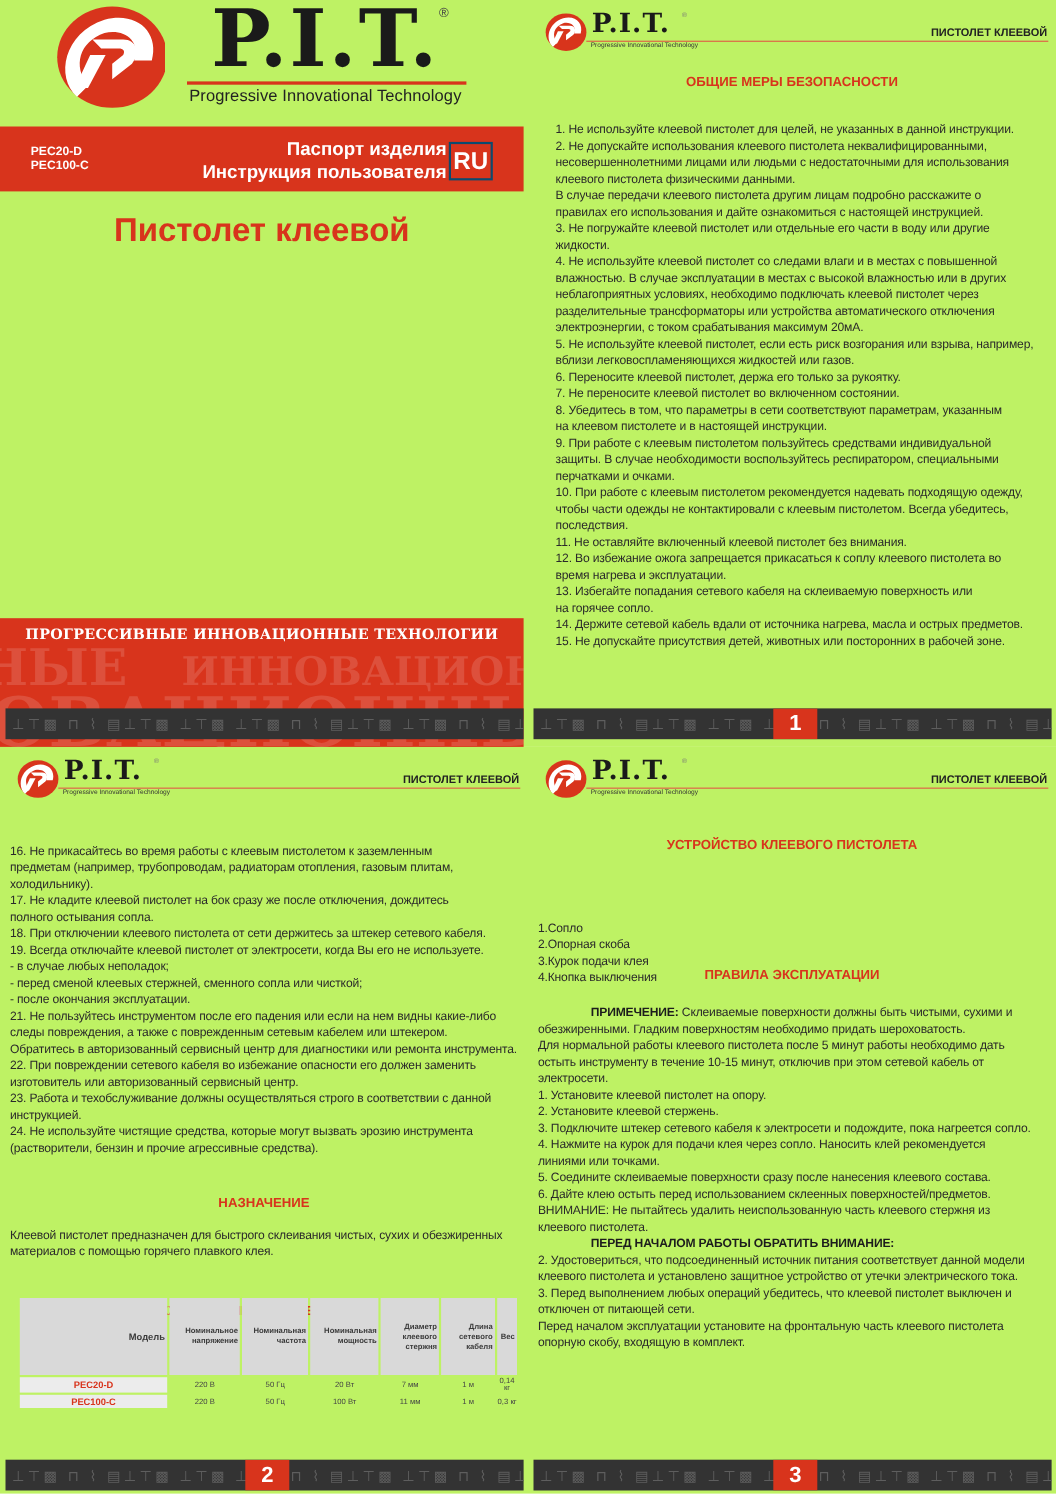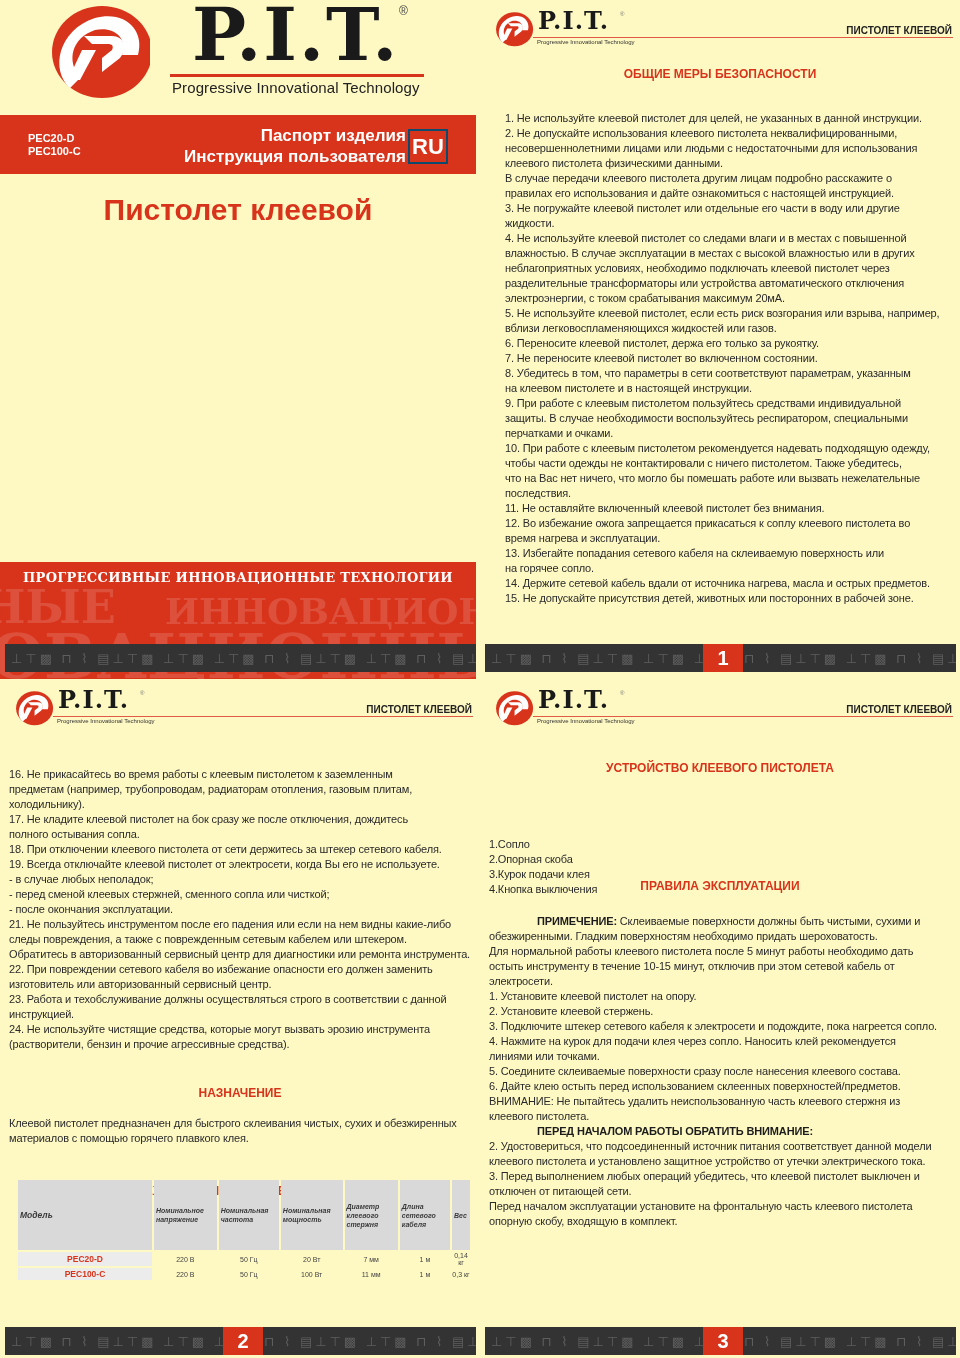--- a/index.html
+++ b/index.html
@@ -1,19 +1,19 @@
 <!DOCTYPE html>
 <html><head>
 <meta charset="utf-8">
 <style>
   * { box-sizing: border-box; margin: 0; padding: 0; }
   html, body { width: 960px; height: 1358px; background: #ffffff; overflow: hidden; }
   body { position: relative; font-family: "Liberation Sans", "DejaVu Sans", sans-serif; color: #2a2a2a; }
 
-  .page { position: absolute; width: 480px; height: 679px; overflow: hidden; background: #fef9c3; }
+  .page { position: absolute; width: 480px; height: 679px; overflow: hidden; background: #bef264; }
   .p-cover { left: 0; top: 0; }
   .p1 { left: 480px; top: 0; }
   .p2 { left: 0; top: 679px; }
   .p3 { left: 480px; top: 679px; }
 
   
   .cover-logo { position: absolute; left: 40px; top: 0px; width: 110px; height: 108px; }
   .cover-pit { position: absolute; left: 192px; top: 0px; font-family: "DejaVu Serif", serif; font-weight: bold; font-size: 72px; letter-spacing: 2px; color: #1a1a1a; line-height: 70px; }
   .cover-reg { position: absolute; left: 399px; top: 4px; font-size: 12px; color: #444; }
   .cover-rule { position: absolute; left: 170px; top: 74px; width: 254px; height: 3px; background: #d8341c; }
@@ -56,21 +56,21 @@
 
   .p1 .body-text { left: 25px; top: 111px; }
   .p2 .body-text.safety { left: 9px; top: 88px; }
   .p2 .body-text.purpose { left: 9px; top: 437px; }
   .p3 .body-text.parts { left: 9px; top: 118px; margin-top: 40px; }
   .p3 .body-text.rules { left: 9px; top: 235px; }
   b.em { font-weight: bold; color: #1c1c1c; padding-left: 48px; }
 
   
   .spec { position: absolute; left: 16px; top: 499px; width: 456px; border-collapse: separate; border-spacing: 2px 2px; font-size: 7px; }
-  .spec th { background: #d9d9d9; color: #3a3a3a; font-weight: bold; height: 70px; text-align: left; vertical-align: middle; padding: 0 2px; line-height: 9px; font-style: italic; }
+  .spec th { background: #d9d9d9; color: #3a3a3a; font-weight: bold; height: 70px; text-align: right; vertical-align: middle; padding: 0 2px; line-height: 9px; }
   .spec th.model { width: 134px; font-size: 8.5px; }
   .spec td { text-align: center; color: #444; height: 12px; font-size: 7px; }
   .spec td.model { background: #ececec; color: #d8341c; font-weight: bold; font-size: 8.5px; }
 </style>
 </head>
 <body>
 
 <div class="page p-cover">
   <svg class="cover-logo" viewBox="0 0 110 108">
     <ellipse cx="62" cy="52" rx="50" ry="46" fill="#d8341c"></ellipse>
@@ -143,22 +143,21 @@
       <p>5. Не используйте клеевой пистолет, если есть риск возгорания или взрыва, например,</p>
       <p> вблизи легковоспламеняющихся жидкостей или газов.</p>
       <p>6. Переносите клеевой пистолет, держа его только за рукоятку.</p>
       <p>7. Не переносите клеевой пистолет во включенном состоянии.</p>
       <p>8. Убедитесь в том, что параметры в сети соответствуют параметрам, указанным</p>
       <p>на клеевом пистолете и в настоящей инструкции.</p>
       <p>9. При работе с клеевым пистолетом пользуйтесь средствами индивидуальной</p>
       <p>защиты. В случае необходимости воспользуйтесь респиратором, специальными</p>
       <p>перчатками и очками.</p>
       <p>10. При работе с клеевым пистолетом рекомендуется надевать подходящую одежду,</p>
-      <p>чтобы части одежды не контактировали с ничего пистолетом. Также убедитесь,</p>
-      <p>что на Вас нет ничего, что могло бы помешать работе или вызвать нежелательные</p>
+      <p>чтобы части одежды не контактировали с клеевым пистолетом. Всегда убедитесь,</p>
       <p> последствия.</p>
       <p>11. Не оставляйте включенный клеевой пистолет без внимания.</p>
       <p>12. Во избежание ожога запрещается прикасаться к соплу клеевого пистолета во</p>
       <p>время нагрева и эксплуатации.</p>
       <p>13. Избегайте попадания сетевого кабеля на склеиваемую поверхность или</p>
       <p>на горячее сопло.</p>
       <p>14. Держите сетевой кабель вдали от источника нагрева, масла и острых предметов.</p>
       <p>15. Не допускайте присутствия детей, животных или посторонних в рабочей зоне.</p>
     </div>
 

